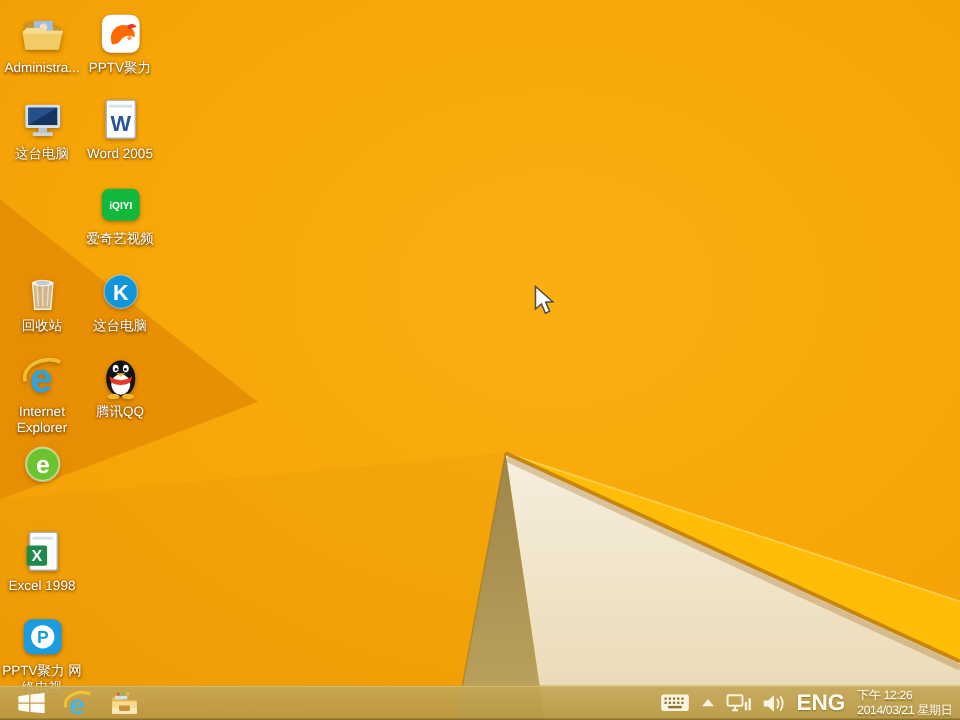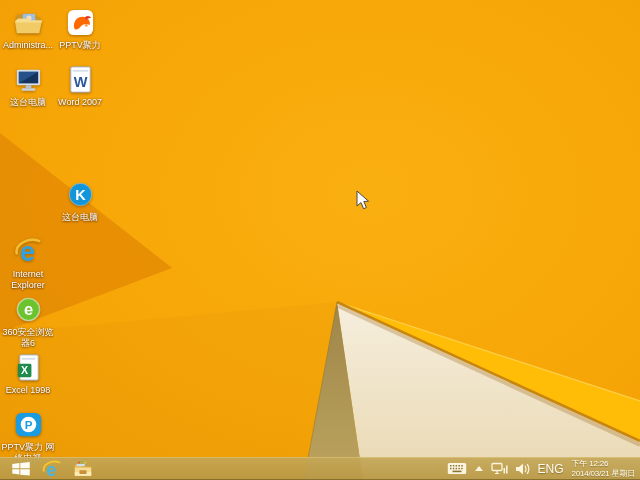--- a/index.html
+++ b/index.html
@@ -21,21 +21,21 @@
   
   #taskbar{position:absolute;left:0;bottom:0;width:640px;height:23px;
     background:linear-gradient(180deg,rgba(196,167,87,.9),rgba(184,152,68,.93));
     box-shadow:inset 0 1px 0 rgba(255,236,170,.28), inset 0 -1px 0 rgba(95,75,20,.55);
     display:flex;align-items:center;}
   .tbtn{width:31px;height:23px;display:flex;align-items:center;justify-content:center;
     background:transparent;border:none;padding:0;margin:0;}
   #start-btn{margin-left:5px;}
   #tray{margin-left:auto;display:flex;align-items:center;height:23px;}
   .tray-ico{display:flex;align-items:center;justify-content:center;margin:0 4px;}
-  #lang{font-size:12px;font-weight:normal;color:#FFFDF0;margin:0 6px 0 4px;
+  #lang{font-size:15px;font-weight:bold;color:#FFFDF0;margin:0 6px 0 4px;
     text-shadow:0 1px 1px rgba(90,70,20,.5);}
   #clock{margin:0 5px 0 2px;text-align:left;color:#FFFDF2;font-size:8px;line-height:9.5px;
     text-shadow:0 1px 1px rgba(90,70,20,.5);letter-spacing:-0.2px;}
 
   
   #cursor{position:absolute;left:356px;top:190px;width:15px;height:21px;}
 </style>
 </head>
 <body>
 
@@ -101,51 +101,81 @@
     </svg>
     <div class="dlabel">这台电脑</div>
   </div>
 
   <div class="dicon c2 r2">
     <svg class="art" viewBox="0 0 32 32">
       <rect x="6" y="3" width="20" height="26" rx="1.5" fill="#FFFFFF" stroke="#A9B4C4" stroke-width="1"></rect>
       <rect x="8" y="6" width="16" height="2" fill="#D8E0EA"></rect>
       <text x="16" y="24" text-anchor="middle" font-size="15" font-weight="bold" fill="#2B579A">W</text>
     </svg>
-    <div class="dlabel">Word 2007</div>
-  </div>
-
-
-
+    <div class="dlabel">Word 2005</div>
+  </div>
+
+
+  <div class="dicon c2 r3">
+    <svg class="art" viewBox="0 0 32 32">
+      <rect x="3" y="5" width="26" height="22" rx="5" fill="#12B83C"></rect>
+      <text x="16" y="19" text-anchor="middle" font-size="7" font-weight="bold" fill="#FFFFFF">iQIYI</text>
+    </svg>
+    <div class="dlabel">爱奇艺视频</div>
+  </div>
+
+  <div class="dicon c1 r4">
+    <svg class="art" viewBox="0 0 32 32">
+      <path d="M9,10 L23,10 L21.5,28 L10.5,28 Z" fill="rgba(222,236,248,0.55)" stroke="rgba(255,255,255,0.85)" stroke-width="1"></path>
+      <path d="M12,12 L13,26 M16,12 L16,26 M20,12 L19,26" stroke="rgba(255,255,255,0.55)" stroke-width="1" fill="none"></path>
+      <ellipse cx="16" cy="10" rx="7.2" ry="2.3" fill="rgba(255,255,255,0.8)"></ellipse>
+      <ellipse cx="16" cy="10" rx="4.8" ry="1.4" fill="rgba(150,180,205,0.65)"></ellipse>
+    </svg>
+    <div class="dlabel">回收站</div>
+  </div>
 
   <div class="dicon c2 r4">
     <svg class="art" viewBox="0 0 32 32">
       <circle cx="16" cy="16" r="11.5" fill="#1296DB"></circle>
       <circle cx="16" cy="16" r="11.5" fill="none" stroke="rgba(255,255,255,0.35)" stroke-width="1"></circle>
       <text x="16" y="21.5" text-anchor="middle" font-size="15" font-weight="bold" fill="#FFFFFF">K</text>
     </svg>
     <div class="dlabel">这台电脑</div>
   </div>
 
   <div class="dicon c1 r5">
     <svg class="art" viewBox="0 0 32 32">
       <text x="15" y="26" text-anchor="middle" font-size="28" font-weight="bold" fill="#2FA3E0">e</text>
       <path d="M4,19 C1,8 17,0.5 28,5.5" stroke="#F0BE30" stroke-width="2.6" fill="none"></path>
     </svg>
     <div class="dlabel">Internet Explorer</div>
   </div>
 
+  <div class="dicon c2 r5">
+    <svg class="art" viewBox="0 0 32 32">
+      <ellipse cx="16" cy="17" rx="10" ry="12.5" fill="#141414"></ellipse>
+      <ellipse cx="16" cy="21" rx="6.5" ry="7" fill="#FFFFFF"></ellipse>
+      <ellipse cx="12.5" cy="10" rx="2" ry="2.6" fill="#FFFFFF"></ellipse>
+      <ellipse cx="19.5" cy="10" rx="2" ry="2.6" fill="#FFFFFF"></ellipse>
+      <circle cx="12.8" cy="10.6" r="1" fill="#141414"></circle>
+      <circle cx="19.2" cy="10.6" r="1" fill="#141414"></circle>
+      <path d="M13,13.2 h6 l-3,2.6 z" fill="#F6B52A"></path>
+      <path d="M8,15.5 q8,5 16,0 l-1.5,4.2 q-6.5,3.4 -13,0 z" fill="#E53A2A"></path>
+      <ellipse cx="11" cy="29.3" rx="4.2" ry="1.9" fill="#F6B52A"></ellipse>
+      <ellipse cx="21" cy="29.3" rx="4.2" ry="1.9" fill="#F6B52A"></ellipse>
+    </svg>
+    <div class="dlabel">腾讯QQ</div>
+  </div>
 
   <div class="dicon c1 r6">
     <svg class="art" viewBox="0 0 32 32">
       <circle cx="16" cy="16" r="11.5" fill="#6CC32F"></circle>
       <circle cx="16" cy="16" r="11.5" fill="none" stroke="rgba(255,255,255,0.5)" stroke-width="1.5"></circle>
       <text x="16" y="22" text-anchor="middle" font-size="17" font-weight="bold" fill="#FFFFFF">e</text>
     </svg>
-    <div class="dlabel">360安全浏览器6</div>
   </div>
 
   <div class="dicon c1 r7">
     <svg class="art" viewBox="0 0 32 32">
       <rect x="7" y="3" width="19" height="26" rx="1.5" fill="#FFFFFF" stroke="#A9B4C4" stroke-width="1"></rect>
       <rect x="9" y="6" width="14" height="2" fill="#D8E0EA"></rect>
       <rect x="5" y="12" width="14" height="14" rx="1.5" fill="#1F8A4C"></rect>
       <text x="12" y="23" text-anchor="middle" font-size="11" font-weight="bold" fill="#FFFFFF">X</text>
     </svg>
     <div class="dlabel">Excel 1998</div>

